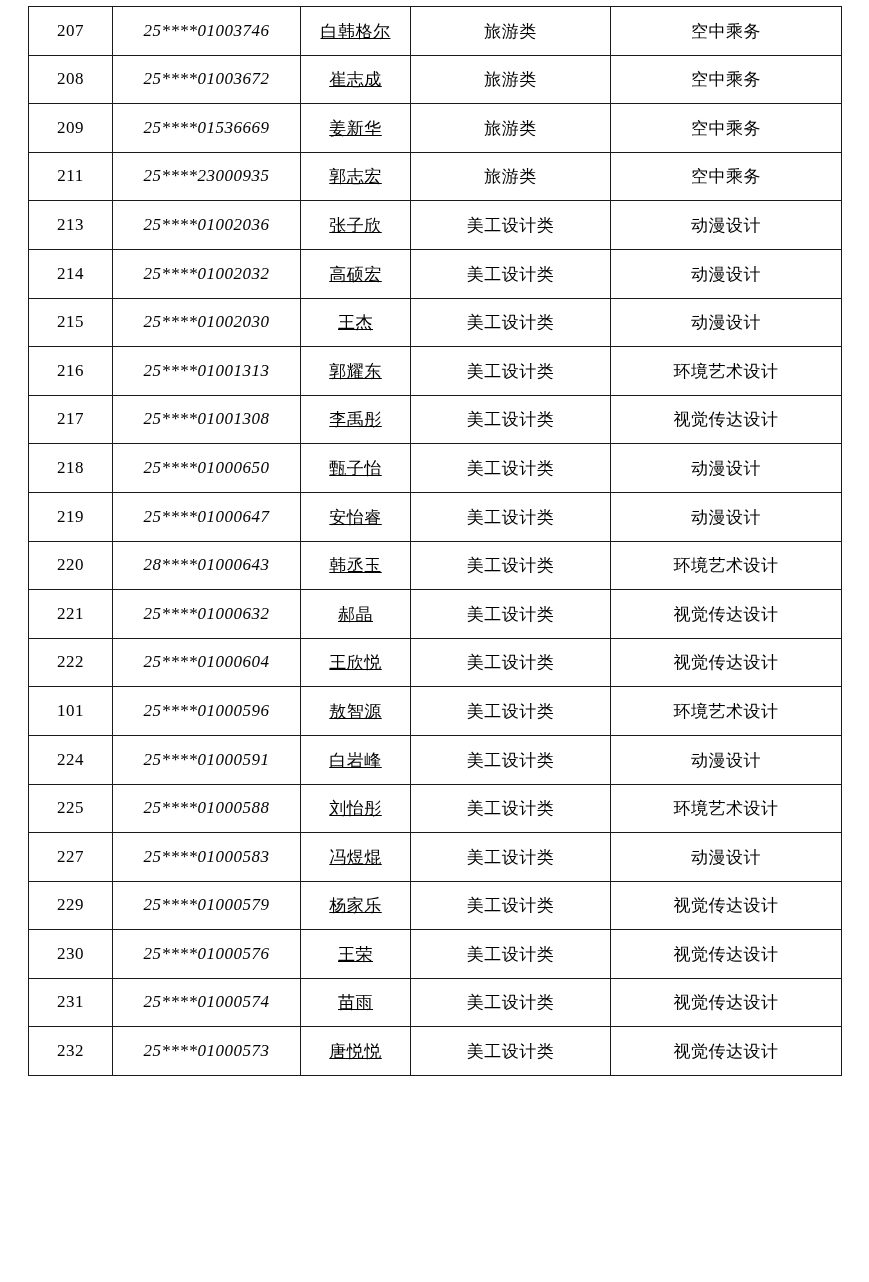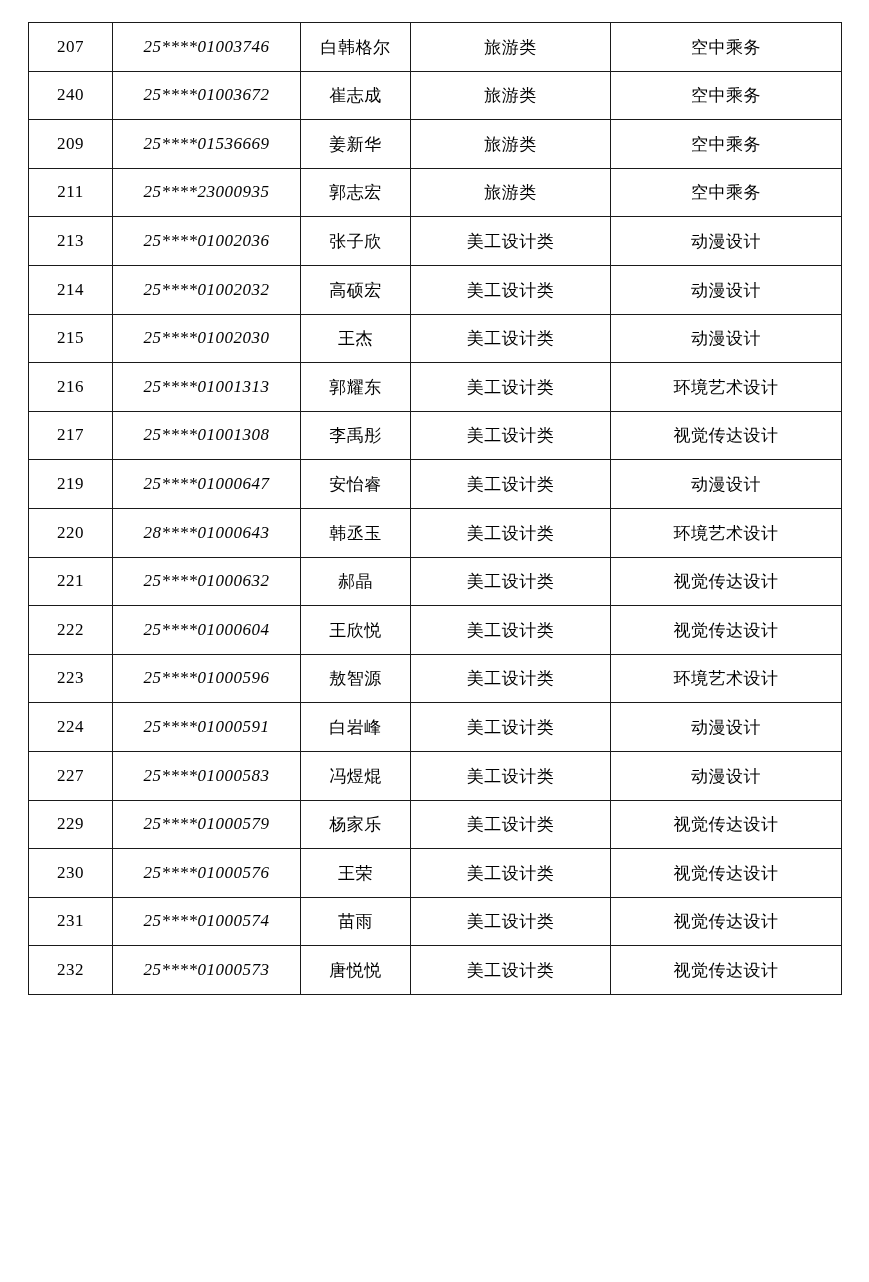--- a/index.html
+++ b/index.html
@@ -12,21 +12,21 @@
     height: 1282px;
     font-family: "Liberation Serif", "DejaVu Serif", serif;
     color: #000000;
     overflow: hidden;
   }
   .page {
     position: relative;
     width: 869px;
     height: 1052px;
     box-sizing: border-box;
-    padding: 22px 28px 0 28px;
+    padding: 6px 28px 0 28px;
   }
   table.roster {
     border-collapse: collapse;
     table-layout: fixed;
     width: 813px;
     margin: 0;
   }
   table.roster td {
     border: 1px solid #1a1a1a;
     text-align: center;
@@ -55,20 +55,21 @@
     letter-spacing: 0.2px;
     font-style: italic;
   }
   td.name, td.group, td.major {
     font-family: "DejaVu Serif", "Liberation Serif", serif;
     font-size: 17px;
     letter-spacing: 2px;
   }
   td.name {
     letter-spacing: 3px;
+    text-decoration: underline;
   }
 </style>
 </head>
 <body>
 
 <div class="page">
   <table class="roster">
     <colgroup>
       <col class="c-index">
       <col class="c-number">
@@ -78,21 +79,21 @@
     </colgroup>
     <tbody id="roster-body">
         <tr>
           <td class="index">207</td>
           <td class="number">25****01003746</td>
           <td class="name">白韩格尔</td>
           <td class="group">旅游类</td>
           <td class="major">空中乘务</td>
         </tr>
         <tr>
-          <td class="index">240</td>
+          <td class="index">208</td>
           <td class="number">25****01003672</td>
           <td class="name">崔志成</td>
           <td class="group">旅游类</td>
           <td class="major">空中乘务</td>
         </tr>
         <tr>
           <td class="index">209</td>
           <td class="number">25****01536669</td>
           <td class="name">姜新华</td>
           <td class="group">旅游类</td>
@@ -134,20 +135,27 @@
           <td class="major">环境艺术设计</td>
         </tr>
         <tr>
           <td class="index">217</td>
           <td class="number">25****01001308</td>
           <td class="name">李禹彤</td>
           <td class="group">美工设计类</td>
           <td class="major">视觉传达设计</td>
         </tr>
         <tr>
+          <td class="index">218</td>
+          <td class="number">25****01000650</td>
+          <td class="name">甄子怡</td>
+          <td class="group">美工设计类</td>
+          <td class="major">动漫设计</td>
+        </tr>
+        <tr>
           <td class="index">219</td>
           <td class="number">25****01000647</td>
           <td class="name">安怡睿</td>
           <td class="group">美工设计类</td>
           <td class="major">动漫设计</td>
         </tr>
         <tr>
           <td class="index">220</td>
           <td class="number">28****01000643</td>
           <td class="name">韩丞玉</td>
@@ -162,32 +170,39 @@
           <td class="major">视觉传达设计</td>
         </tr>
         <tr>
           <td class="index">222</td>
           <td class="number">25****01000604</td>
           <td class="name">王欣悦</td>
           <td class="group">美工设计类</td>
           <td class="major">视觉传达设计</td>
         </tr>
         <tr>
-          <td class="index">223</td>
+          <td class="index">101</td>
           <td class="number">25****01000596</td>
           <td class="name">敖智源</td>
           <td class="group">美工设计类</td>
           <td class="major">环境艺术设计</td>
         </tr>
         <tr>
           <td class="index">224</td>
           <td class="number">25****01000591</td>
           <td class="name">白岩峰</td>
           <td class="group">美工设计类</td>
           <td class="major">动漫设计</td>
+        </tr>
+        <tr>
+          <td class="index">225</td>
+          <td class="number">25****01000588</td>
+          <td class="name">刘怡彤</td>
+          <td class="group">美工设计类</td>
+          <td class="major">环境艺术设计</td>
         </tr>
         <tr>
           <td class="index">227</td>
           <td class="number">25****01000583</td>
           <td class="name">冯煜焜</td>
           <td class="group">美工设计类</td>
           <td class="major">动漫设计</td>
         </tr>
         <tr>
           <td class="index">229</td>

